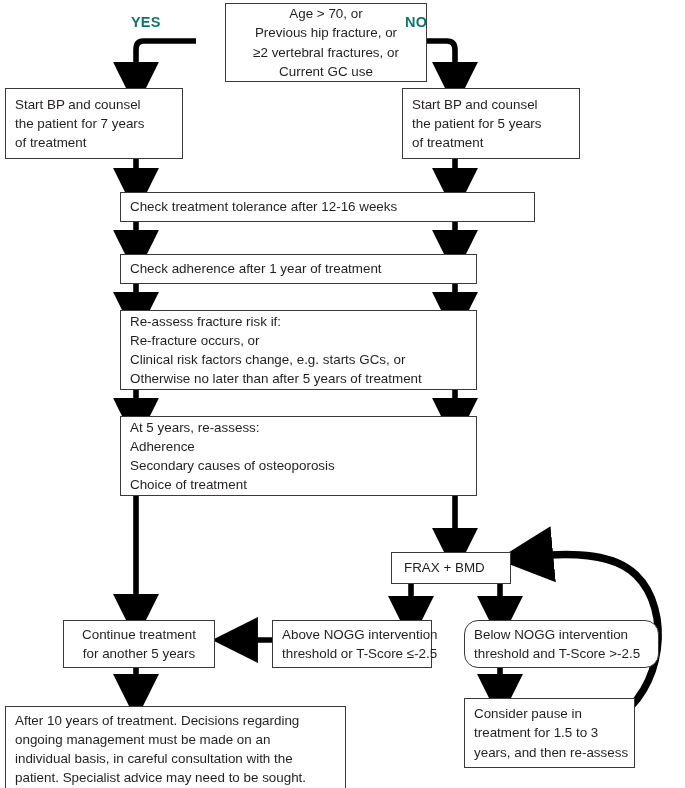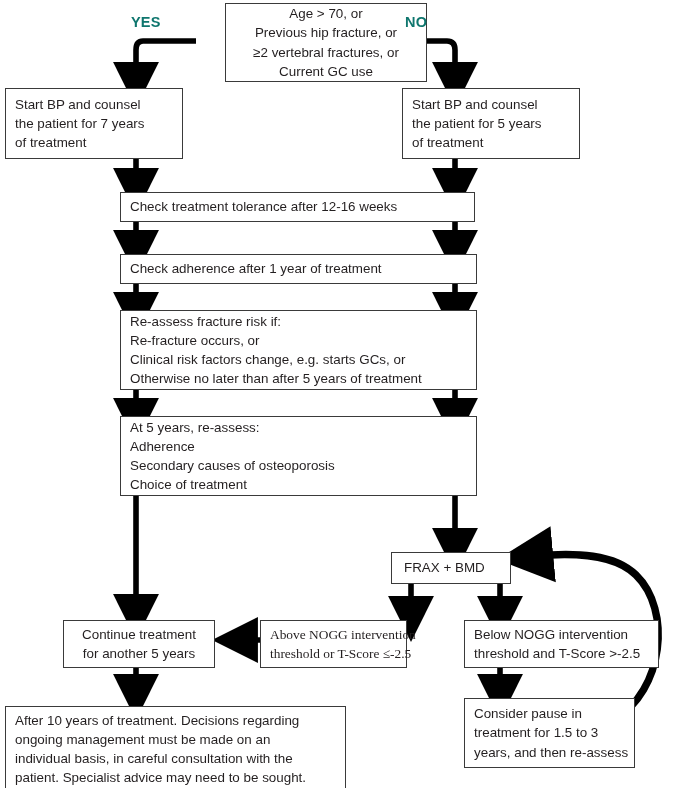--- a/index.html
+++ b/index.html
@@ -105,21 +105,21 @@
     <span class="ln">the patient for 7 years</span>
     <span class="ln">of treatment</span>
   </div>
 
   <div class="node pad" style="left:402px;top:88px;width:178px;height:71px;">
     <span class="ln">Start BP and counsel</span>
     <span class="ln">the patient for 5 years</span>
     <span class="ln">of treatment</span>
   </div>
 
-  <div class="node pad" style="left:120px;top:192px;width:355px;height:30px;">
+  <div class="node pad" style="left:120px;top:192px;width:415px;height:30px;">
     <span class="ln">Check treatment tolerance after 12-16 weeks</span>
   </div>
 
   <div class="node pad" style="left:120px;top:254px;width:357px;height:30px;">
     <span class="ln">Check adherence after 1 year of treatment</span>
   </div>
 
   <div class="node pad" style="left:120px;top:310px;width:357px;height:80px;">
     <span class="ln">Re-assess fracture risk if:</span>
     <span class="ln">Re-fracture occurs, or</span>
@@ -131,26 +131,26 @@
     <span class="ln">At 5 years, re-assess:</span>
     <span class="ln">Adherence</span>
     <span class="ln">Secondary causes of osteoporosis</span>
     <span class="ln">Choice of treatment</span>
   </div>
 
   <div class="node pad" style="left:391px;top:552px;width:120px;height:32px;padding-left:12px;">
     <span class="ln">FRAX + BMD</span>
   </div>
 
-  <div class="node pad" style="left:260px;top:620px;width:147px;height:48px;font-family:Liberation Serif, serif;">
+  <div class="node pad" style="left:272px;top:620px;width:160px;height:48px;">
     <span class="ln">Above NOGG intervention</span>
     <span class="ln">threshold or T-Score ≤-2.5</span>
   </div>
 
-  <div class="node pad" style="left:464px;top:620px;width:195px;height:48px;">
+  <div class="node pad" style="left:464px;top:620px;width:195px;height:48px;border-radius:14px;">
     <span class="ln">Below NOGG intervention</span>
     <span class="ln">threshold and T-Score &gt;-2.5</span>
   </div>
 
   <div class="node pad center" style="left:63px;top:620px;width:152px;height:48px;justify-content:space-between;">
     <span class="ln">Continue treatment</span>
     <span class="ln">for another 5 years</span>
   </div>
 
   <div class="node pad" style="left:5px;top:698px;width:341px;height:86px;margin-top:8px;">

